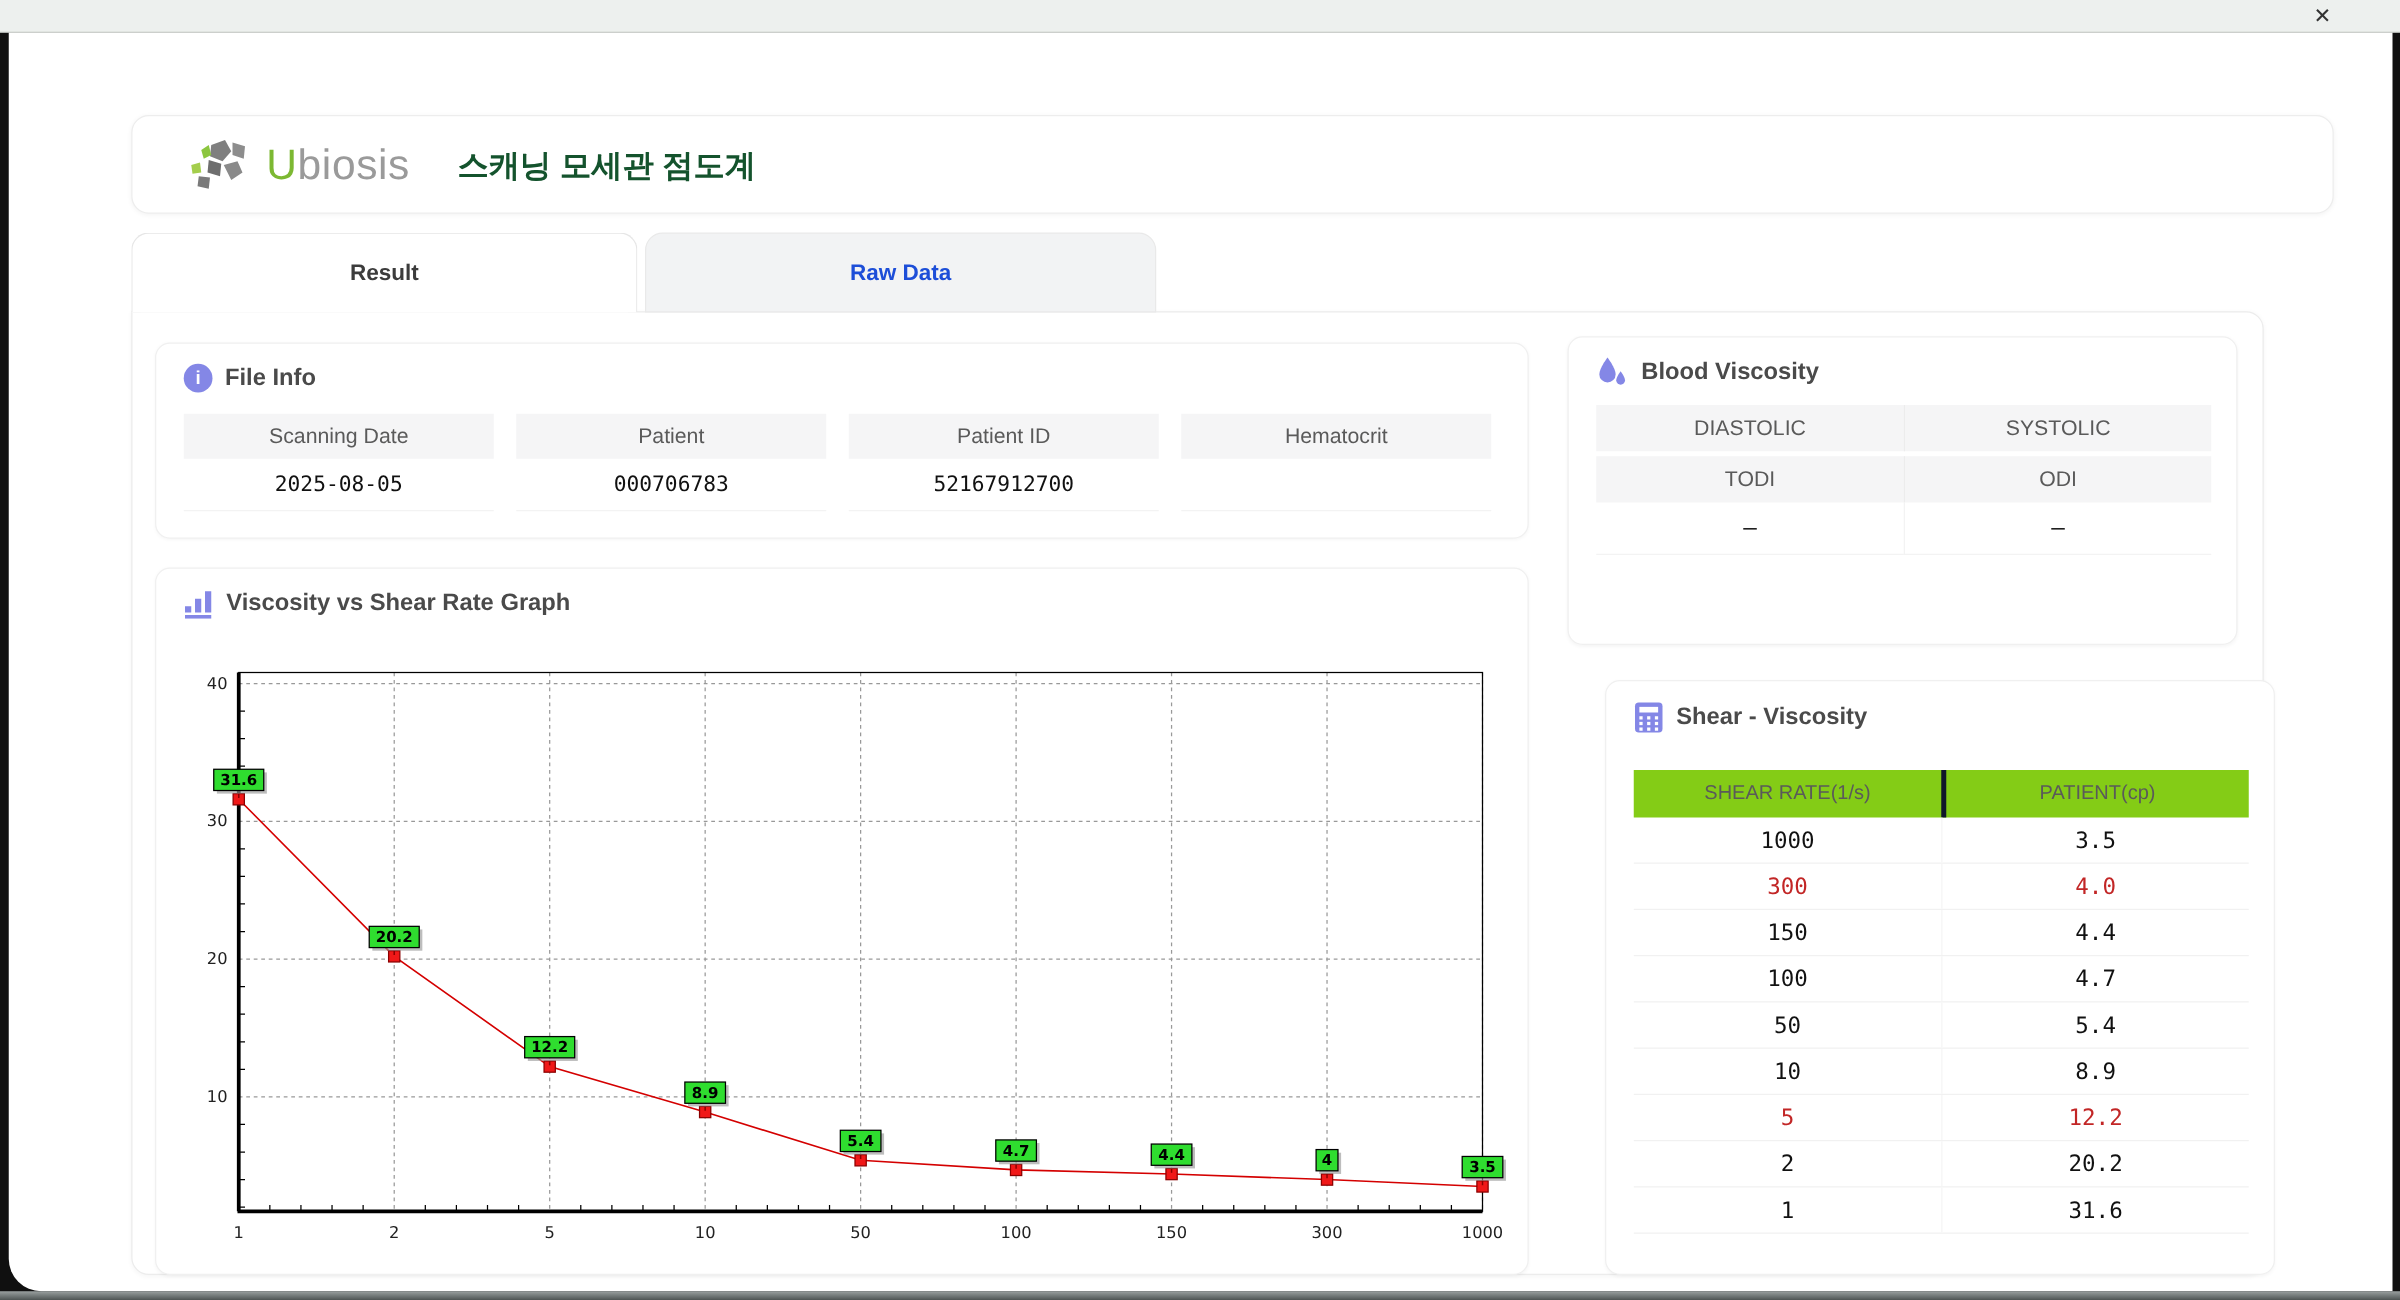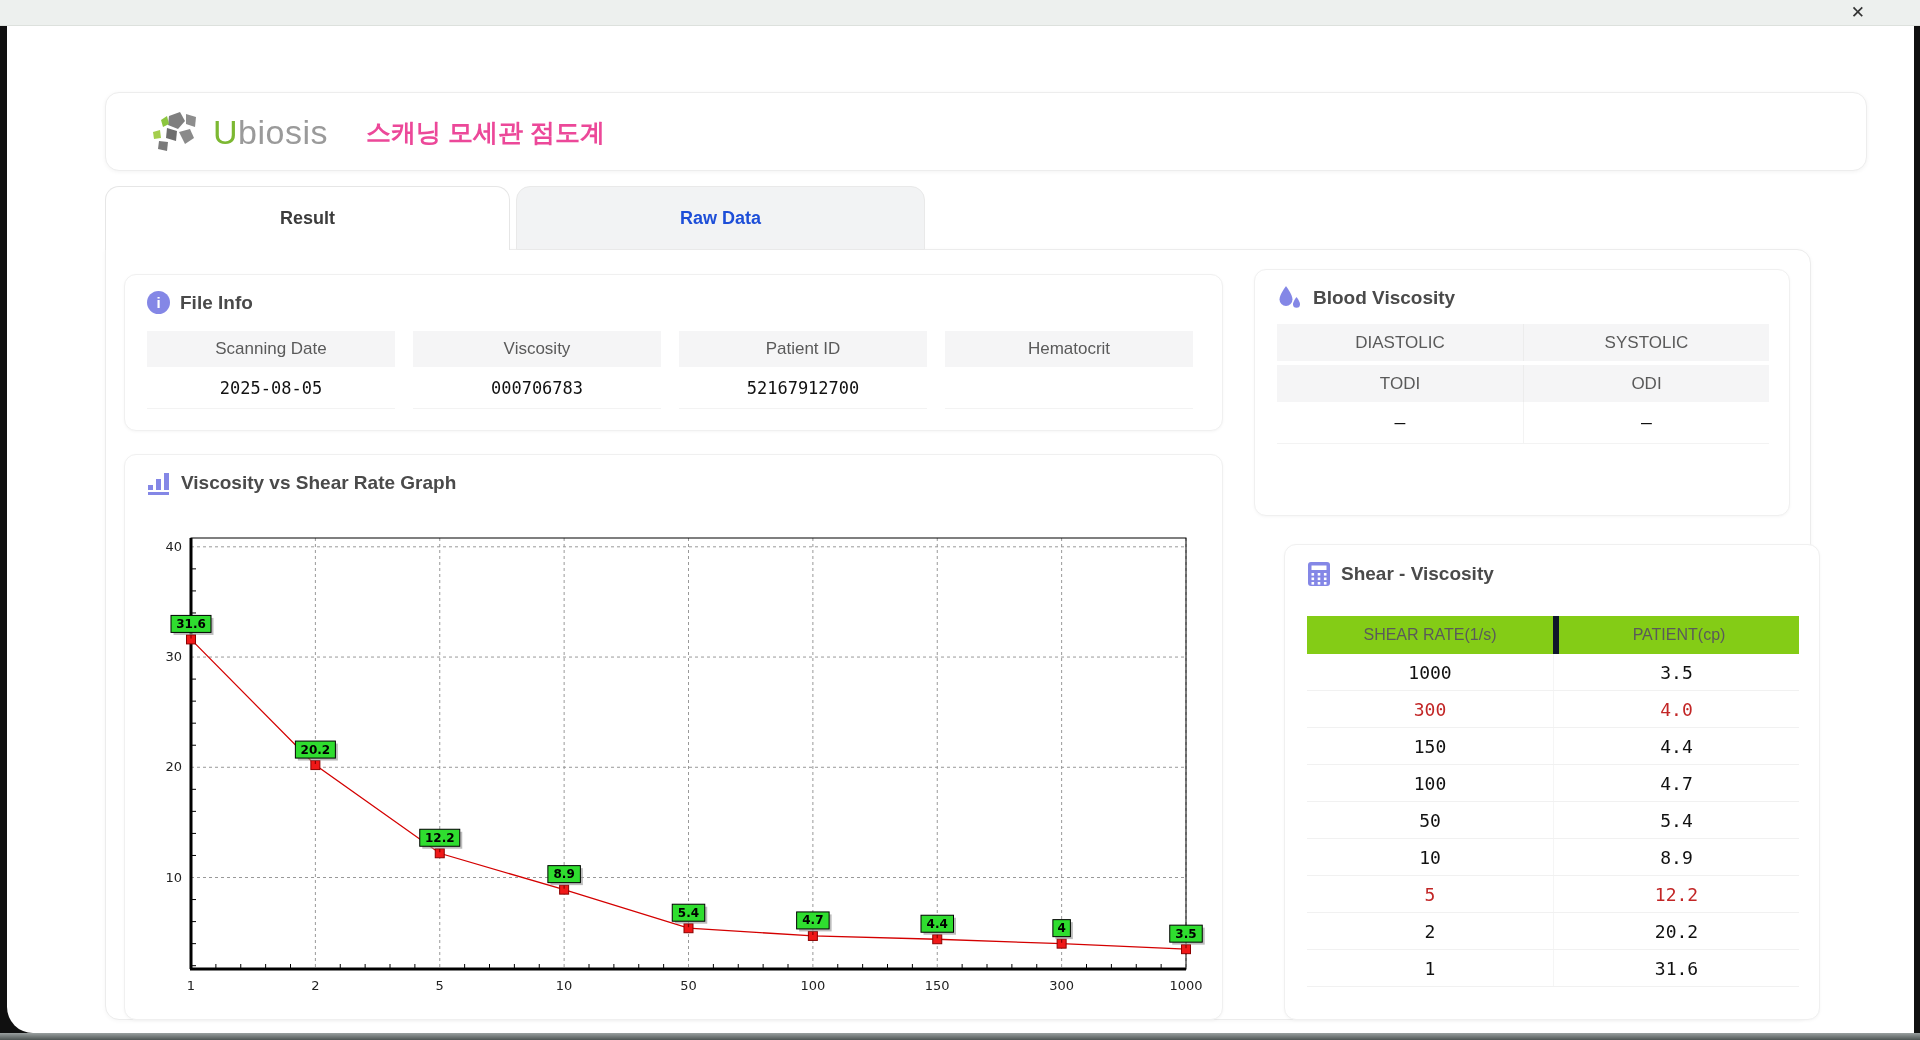--- a/index.html
+++ b/index.html
@@ -18,21 +18,21 @@
 
   
   .header-card { position:absolute; left:105px; top:92px; width:1762px; height:79px;
                  background:#fff; border:1px solid #ededed; border-radius:14px;
                  box-shadow:0 1px 4px rgba(0,0,0,.05); z-index:5; }
   .logo-wrap { position:absolute; left:43px; top:12px; height:55px; display:flex; align-items:center; }
   .brand-text { font-size:34px; letter-spacing:.5px; margin-left:6px; }
   .brand-text .u { color:#7cb832; }
   .brand-text .rest { color:#9a9a9a; }
   .korean-title { position:absolute; left:260px; top:0; height:79px; display:flex; align-items:center;
-                  font-size:25px; font-weight:bold; color:#ec4899; }
+                  font-size:25px; font-weight:bold; color:#14532d; }
 
   
   .tab { position:absolute; top:186px; height:64px; display:flex; align-items:center;
          justify-content:center; font-size:18px; font-weight:bold;
          border-radius:14px 14px 0 0; z-index:6; cursor:pointer; }
   .tab-result { left:105px; width:405px; background:#fff; color:#3c3c3c;
                 border:1px solid #e6e6e6; border-bottom:none; }
   .tab-raw { left:516px; width:409px; background:#f2f3f4; color:#1d4ed8;
              border:1px solid #e9e9e9; }
 
@@ -74,21 +74,21 @@
   .bv-val + .bv-val { border-left:1px solid #f3f3f3; }
   .bv-gap { height:4px; }
 
   
   .shear-panel { left:1284px; top:544px; width:536px; height:476px; }
   .shear-panel .panel-title { position:absolute; left:22px; top:16px; }
   .sv-table { position:absolute; left:22px; top:71px; width:492px; }
   .sv-hrow { display:flex; background:#84cc16; }
   .sv-hcell { width:246px; height:38px; display:flex; align-items:center; justify-content:center;
               color:#5a5a5a; font-size:16px; }
-  .sv-hcell + .sv-hcell { border-left:6px solid #0f172a; }
+  .sv-hcell + .sv-hcell { border-left:4px solid #0f172a; }
   .sv-row { display:flex; border-bottom:1px solid #f1f1f1; }
   .sv-cell { width:246px; height:36px; display:flex; align-items:center; justify-content:center;
              font-family:"DejaVu Sans Mono", monospace; font-size:18px; color:#111; }
   .sv-cell + .sv-cell { border-left:1px solid #f5f5f5; }
   .sv-row.red .sv-cell { color:#c22626; }
 
   
   .icon-badge { width:23px; height:23px; border-radius:50%; background:#8487e6; color:#fff;
                 display:flex; align-items:center; justify-content:center; font-size:15px;
                 font-weight:bold; font-style:normal; }
@@ -127,21 +127,21 @@
 <div class="panel file-info">
   <div class="panel-title">
     <span class="icon-badge">i</span>
     <span>File Info</span>
   </div>
   <div class="fi-col" style="left:22px">
     <div class="fi-head">Scanning Date</div>
     <div class="fi-val">2025-08-05</div>
   </div>
   <div class="fi-col" style="left:288px">
-    <div class="fi-head">Viscosity</div>
+    <div class="fi-head">Patient</div>
     <div class="fi-val">000706783</div>
   </div>
   <div class="fi-col" style="left:554px">
     <div class="fi-head">Patient ID</div>
     <div class="fi-val">52167912700</div>
   </div>
   <div class="fi-col" style="left:820px">
     <div class="fi-head">Hematocrit</div>
     <div class="fi-val"></div>
   </div>

